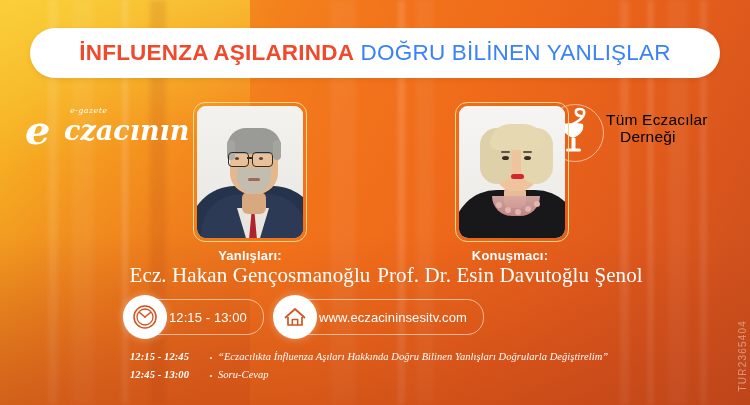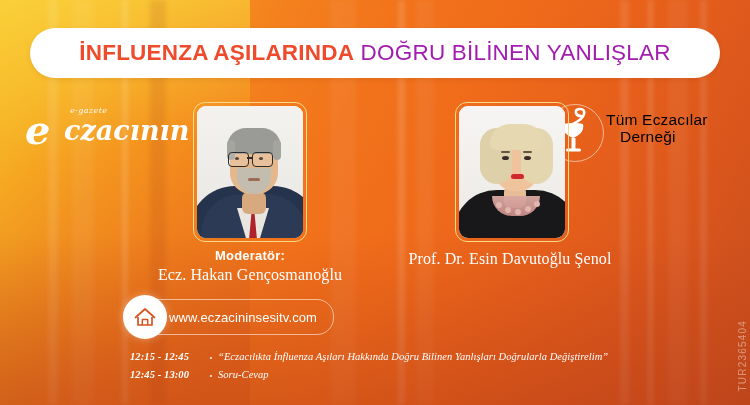--- a/index.html
+++ b/index.html
@@ -36,21 +36,21 @@
   .streak.s3{background:rgba(255,255,255,.14);}
   .streak.dark{background:rgba(150,45,15,.12);}
 
   
   .title-pill{position:absolute;left:30px;top:28px;width:690px;height:50px;
     background:#ffffff;border-radius:26px;
     display:flex;align-items:center;justify-content:center;
     box-shadow:0 2px 5px rgba(120,40,10,.10);}
   .title-text{font-size:22.5px;letter-spacing:.2px;white-space:nowrap;line-height:1;}
   .t-bold{color:#ef4a2b;font-weight:bold;}
-  .t-light{color:#a21caf;font-weight:normal;}
+  .t-light{color:#3b82f6;font-weight:normal;}
 
   
   .logo-left{position:absolute;left:22px;top:108px;width:170px;height:48px;color:#fff;}
   .logo-left .egz{position:absolute;left:48px;top:-2px;font-family:"DejaVu Serif",serif;
     font-style:italic;font-size:8px;letter-spacing:.4px;color:#fff;opacity:.95;}
   .logo-left .bigE{position:absolute;left:3px;top:2px;font-family:"DejaVu Serif",serif;
     font-style:italic;font-weight:bold;font-size:40px;line-height:40px;color:#fff;}
   .logo-left .word{position:absolute;left:42px;top:9px;font-family:"DejaVu Serif",serif;
     font-style:italic;font-weight:bold;font-size:27px;line-height:27px;color:#fff;white-space:nowrap;}
 
@@ -106,21 +106,21 @@
   .w-eye.l{left:43px;} .w-eye.r{left:65px;}
   .w-brow{position:absolute;top:45px;width:9px;height:2px;background:#6b5444;border-radius:2px;}
   .w-brow.l{left:42px;} .w-brow.r{left:64px;}
   .w-lips{position:absolute;left:52px;top:68px;width:13px;height:5px;background:#d0282f;border-radius:7px;}
 
   
   .role{position:absolute;width:300px;text-align:center;color:#fff;}
   .role.left{left:100px;top:248px;}
   .role.right{left:360px;top:248px;}
   .role .lbl{font-size:13px;font-weight:bold;letter-spacing:.2px;line-height:16px;}
-  .role .nm{font-family:"Liberation Serif",serif;font-size:16px;line-height:22px;letter-spacing:.1px;}
+  .role .nm{font-family:"Liberation Serif",serif;font-size:21px;line-height:22px;letter-spacing:.1px;}
 
   
   .pills{position:absolute;left:128px;top:299px;display:flex;align-items:center;gap:14px;}
   .pill{position:relative;height:34px;display:flex;align-items:center;
     border:1px solid rgba(255,255,255,.55);border-radius:17px;padding-left:40px;padding-right:16px;}
   .pill .txt{color:#fff;font-size:13px;letter-spacing:.1px;white-space:nowrap;}
   .pill .circ{position:absolute;left:-6px;top:-5px;width:44px;height:44px;border-radius:50%;
     background:#fff;display:flex;align-items:center;justify-content:center;
     box-shadow:0 0 8px rgba(255,255,255,.35);}
   .pill .circ svg{display:block;}
@@ -224,30 +224,42 @@
       <div class="w-necklace"></div>
       <div class="w-neck-b" style="left:37px;bottom:30px;"></div>
       <div class="w-neck-b" style="left:46px;bottom:25px;"></div>
       <div class="w-neck-b" style="left:56px;bottom:23px;"></div>
       <div class="w-neck-b" style="left:66px;bottom:26px;"></div>
       <div class="w-neck-b" style="left:75px;bottom:31px;"></div>
     </div>
   </div>
 
   <div class="role left">
-    <div class="lbl">Moderatör:</div>
+    <div class="lbl">Yanlışları:</div>
     <div class="nm">Ecz. Hakan Gençosmanoğlu</div>
   </div>
   <div class="role right">
+    <div class="lbl">Konuşmacı:</div>
     <div class="nm">Prof. Dr. Esin Davutoğlu Şenol</div>
   </div>
 
   <div class="pills">
 
 
+    <div class="pill">
+      <div class="circ">
+        <svg width="26" height="26" viewBox="0 0 26 26">
+          <circle cx="13" cy="13" r="11" fill="none" stroke="#d2541f" stroke-width="1.5"></circle>
+          <circle cx="13" cy="13" r="8" fill="none" stroke="#d2541f" stroke-width="1.3"></circle>
+          <path d="M13 13 L7.5 8.5" stroke="#d2541f" stroke-width="1.6" stroke-linecap="round"></path>
+          <path d="M13 13 L18.5 8.5" stroke="#d2541f" stroke-width="1.6" stroke-linecap="round"></path>
+        </svg>
+      </div>
+      <span class="txt">12:15 - 13:00</span>
+    </div>
 
     <div class="pill">
       <div class="circ">
         <svg width="26" height="26" viewBox="0 0 26 26">
           <path d="M3.5 13.5 L13 5 L22.5 13.5" fill="none" stroke="#d2541f" stroke-width="1.7" stroke-linecap="round" stroke-linejoin="round"></path>
           <path d="M6 13 L6 21 L20 21 L20 13" fill="none" stroke="#d2541f" stroke-width="1.7" stroke-linejoin="round"></path>
           <path d="M10.3 21 L10.3 15.5 L15.7 15.5 L15.7 21" fill="none" stroke="#d2541f" stroke-width="1.5" stroke-linejoin="round"></path>
         </svg>
       </div>
       <span class="txt">www.eczacininsesitv.com</span>

